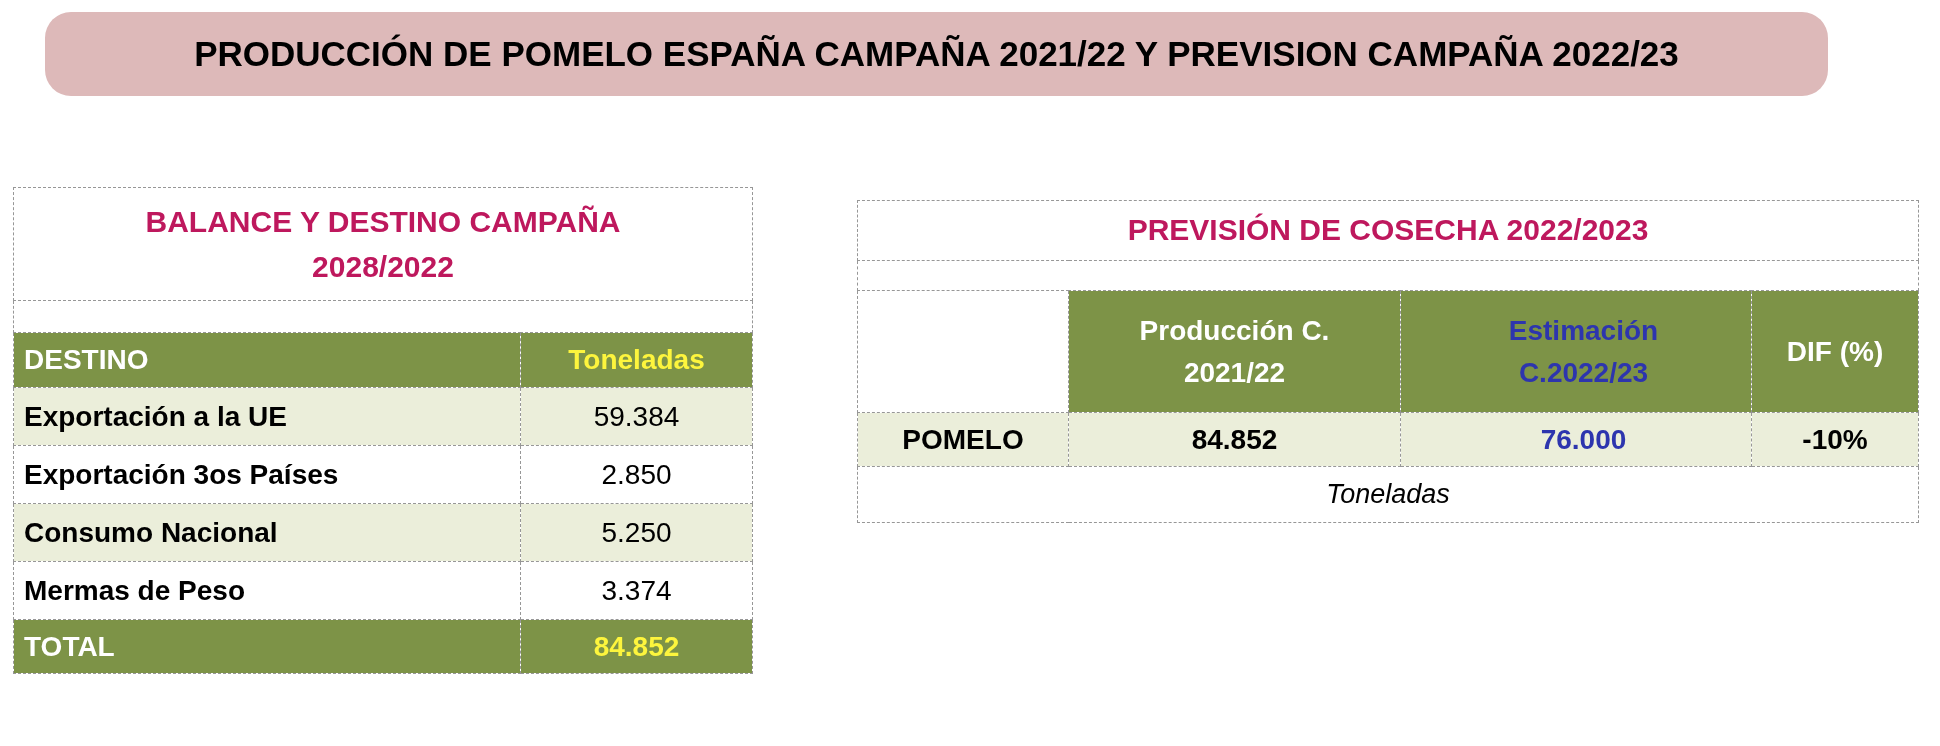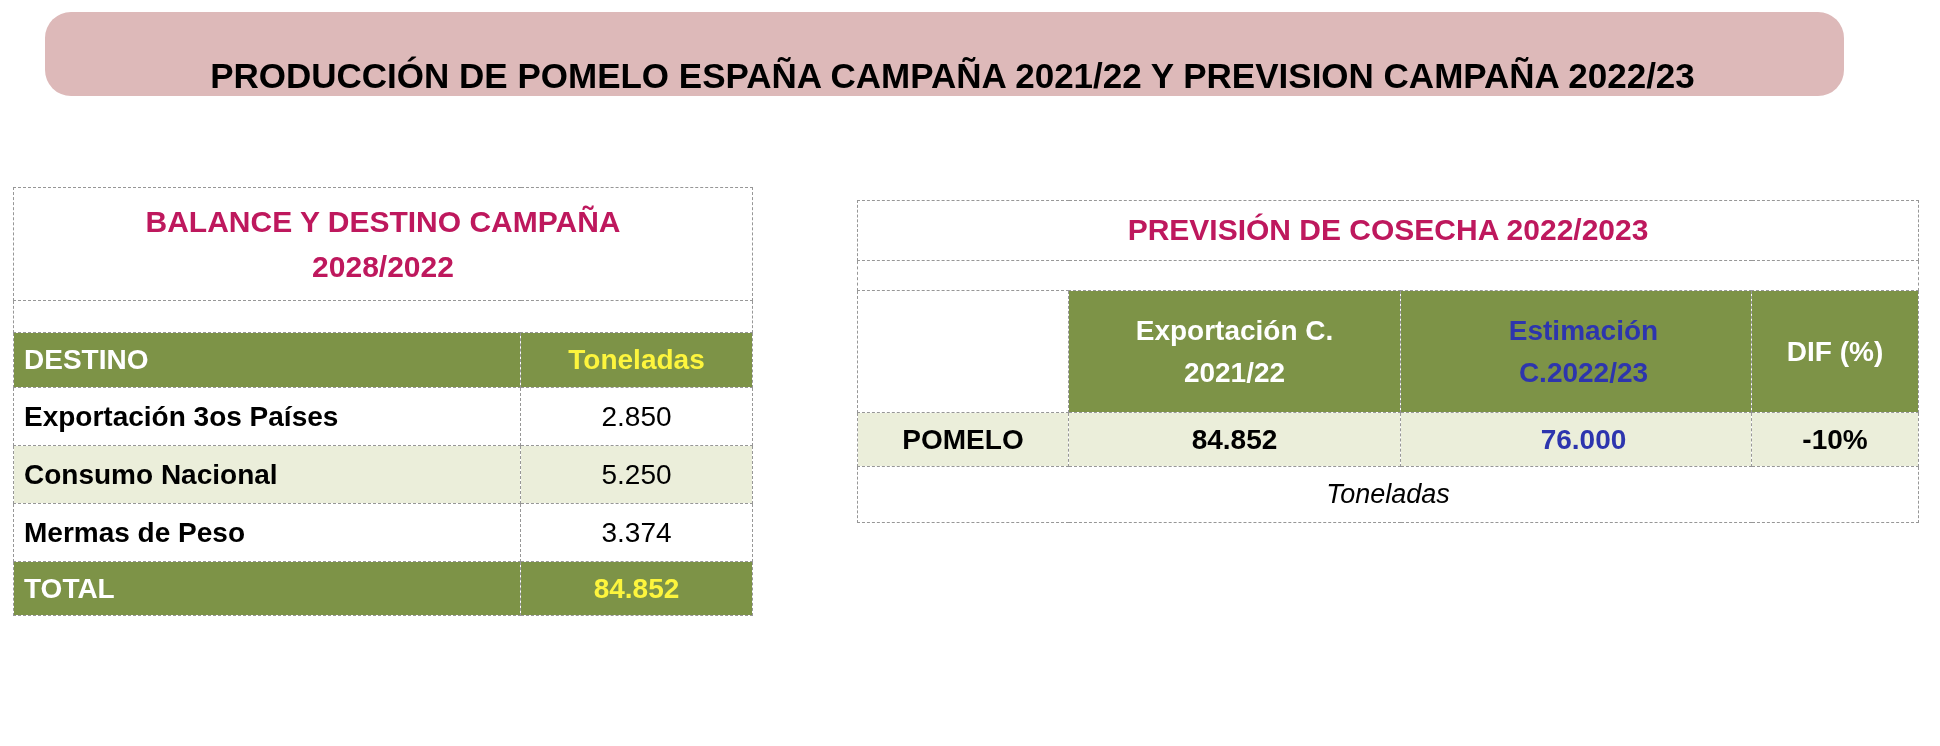--- a/index.html
+++ b/index.html
@@ -8,21 +8,21 @@
     width:1940px;height:746px;
     background:#ffffff;
     font-family:"Liberation Sans", sans-serif;
     color:#000;
     overflow:hidden;
   }
   
   #banner{
     position:absolute;left:45px;top:12px;width:1783px;height:84px;
     background:#ddb9b9;border-radius:26px;
-    display:flex;align-items:flex-end;justify-content:center;padding-left:16px;
+    display:flex;align-items:center;justify-content:center;
   }
   #banner .banner-text{
     font-size:35px;font-weight:700;color:#000;letter-spacing:0px;
     white-space:nowrap;
   }
   
   table{border-collapse:collapse;table-layout:fixed;}
   td{
     border:1px dashed #979797;
     padding:0 10px;
@@ -72,20 +72,24 @@
       </td>
     </tr>
     <tr style="height:32px">
       <td colspan="2" class="white-bg"></td>
     </tr>
     <tr style="height:55px">
       <td class="green-bg white-text bold left">DESTINO</td>
       <td class="green-bg yellow-text bold center">Toneladas</td>
     </tr>
     <tr style="height:58px">
+      <td class="light-bg bold left">Exportación a la UE</td>
+      <td class="light-bg center">59.384</td>
+    </tr>
+    <tr style="height:58px">
       <td class="white-bg bold left">Exportación 3os Países</td>
       <td class="white-bg center">2.850</td>
     </tr>
     <tr style="height:58px">
       <td class="light-bg bold left">Consumo Nacional</td>
       <td class="light-bg center">5.250</td>
     </tr>
     <tr style="height:58px">
       <td class="white-bg bold left">Mermas de Peso</td>
       <td class="white-bg center">3.374</td>
@@ -107,21 +111,21 @@
     <tbody>
         <tr style="height:60px">
       <td colspan="4" class="title-cell green-text white-bg">PREVISIÓN DE COSECHA 2022/2023</td>
     </tr>
     <tr style="height:30px">
       <td colspan="4" class="white-bg"></td>
     </tr>
     <tr style="height:122px">
       <td class="white-bg"></td>
       <td class="green-bg hdr white-text two-line">
-        <span>Exportación C.</span>
+        <span>Producción C.</span>
         <span>2021/22</span>
       </td>
       <td class="green-bg hdr blue-text two-line">
         <span>Estimación</span>
         <span>C.2022/23</span>
       </td>
       <td class="green-bg hdr white-text">DIF (%)</td>
     </tr>
     <tr style="height:54px">
       <td class="light-bg bold center">POMELO</td>

